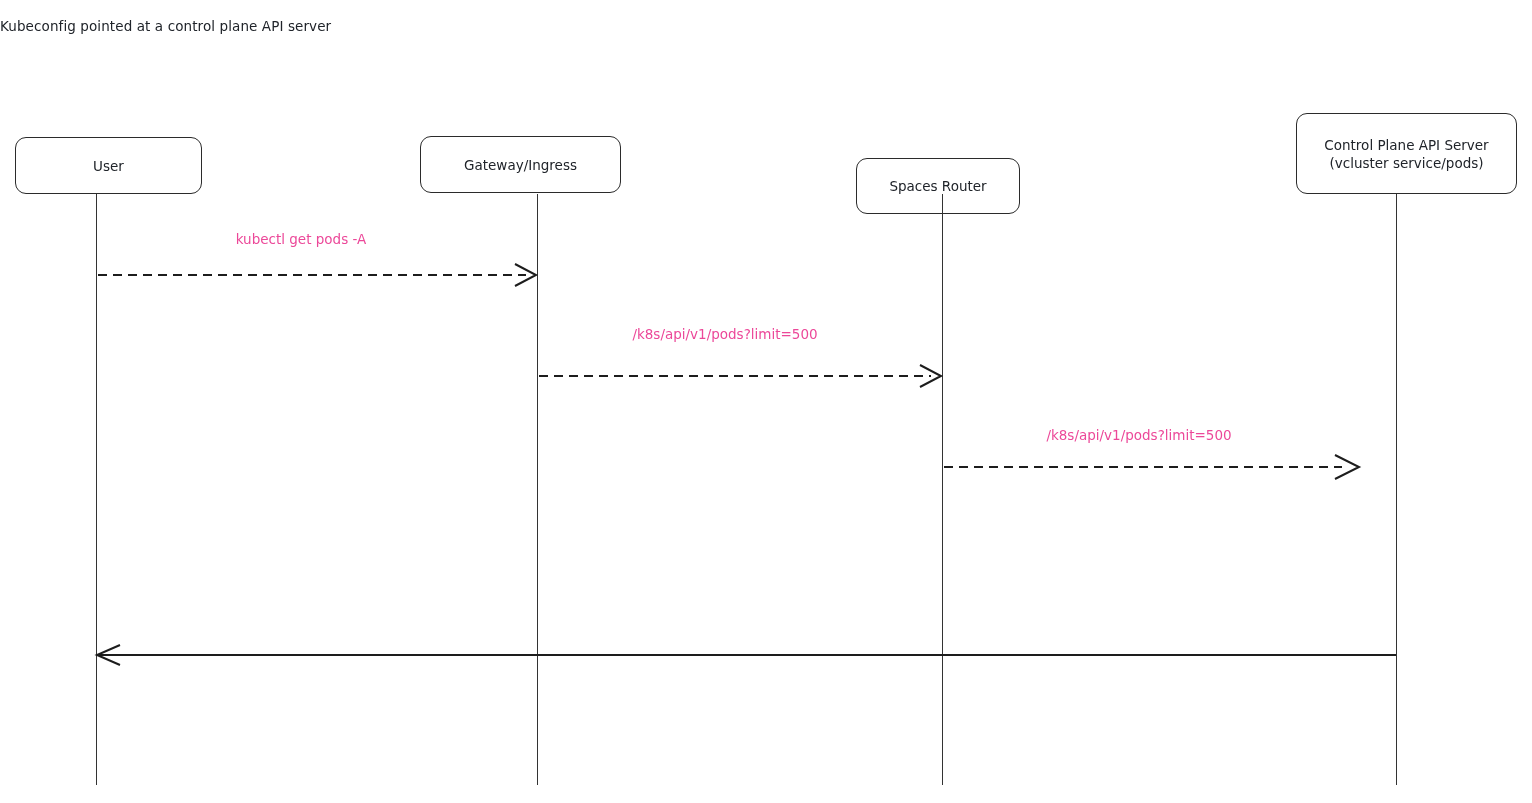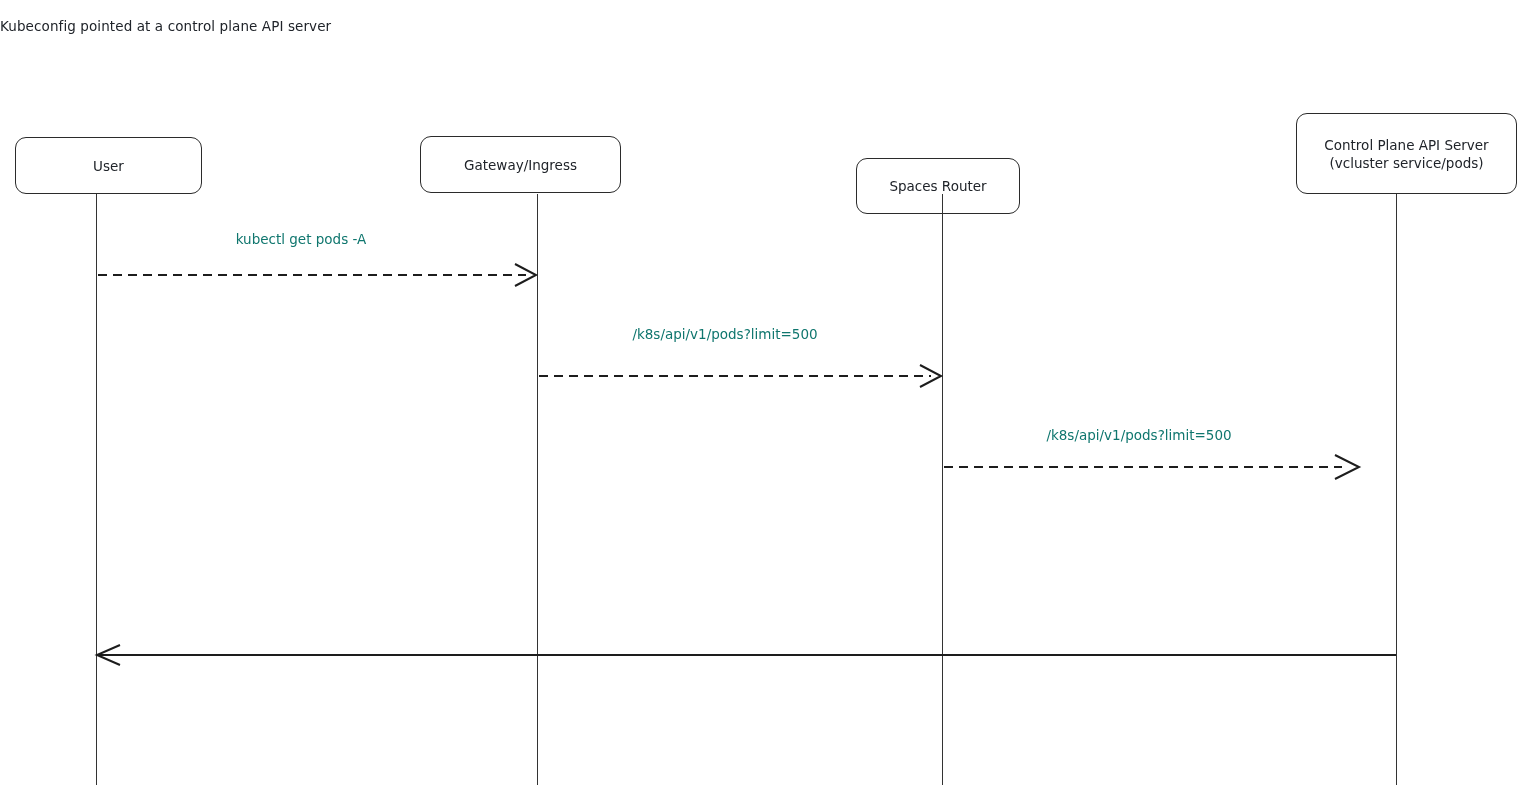--- a/index.html
+++ b/index.html
@@ -65,21 +65,21 @@
   }
   #lifeline-0 { left: 96px; }
   #lifeline-1 { left: 537px; }
   #lifeline-2 { left: 942px; }
   #lifeline-3 { left: 1396px; }
 
   .msg-label {
     position: absolute;
     font-size: 13.5px;
     line-height: 16px;
-    color: #0f766e;
+    color: #ec4899;
     white-space: nowrap;
     transform: translateX(-50%);
   }
   #msg-label-0 { left: 301px;  top: 231px; }
   #msg-label-1 { left: 725px;  top: 326px; }
   #msg-label-2 { left: 1139px; top: 427px; }
 
   .msg-svg {
     position: absolute;
     overflow: visible;

